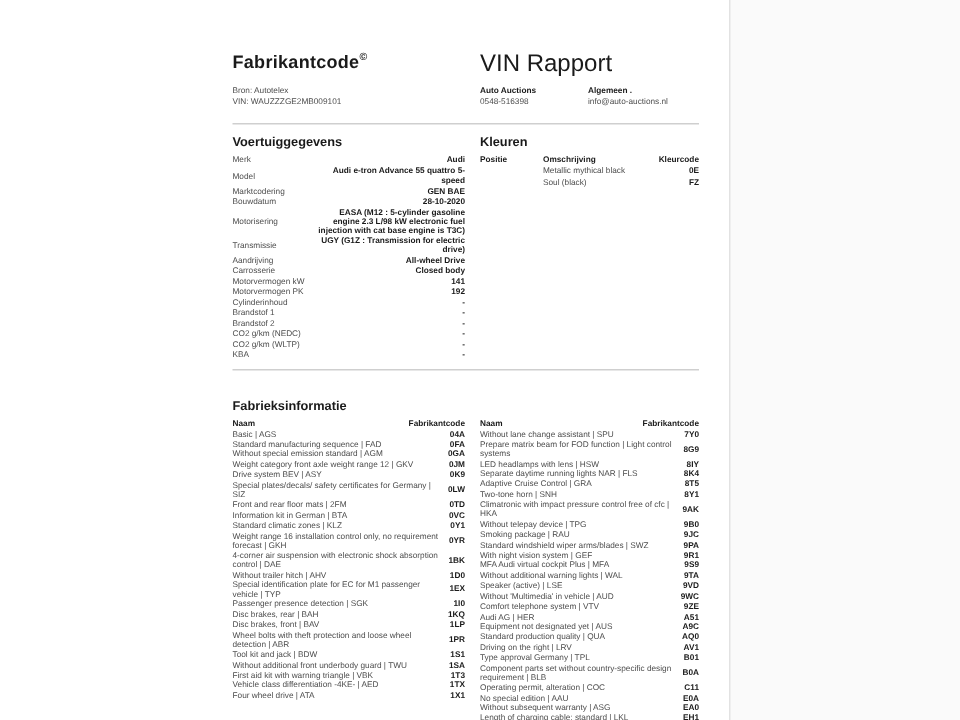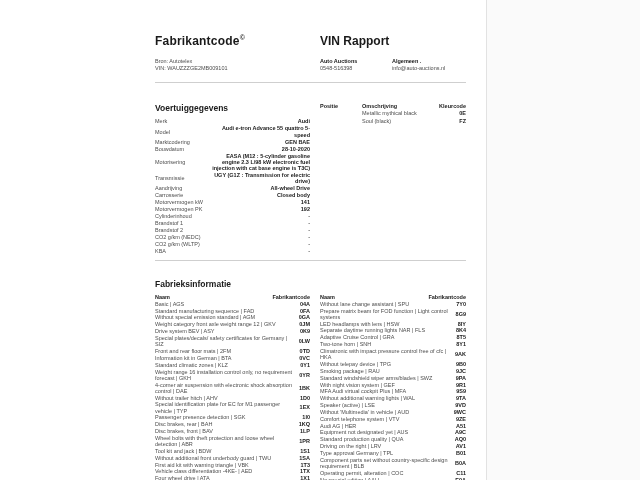--- a/index.html
+++ b/index.html
@@ -5,29 +5,29 @@
   html,body{margin:0;padding:0;width:640px;height:480px;overflow:hidden;
     background:#fafafa;font-family:"Liberation Sans","DejaVu Sans",sans-serif;
     -webkit-font-smoothing:antialiased;}
   .page{position:absolute;left:0;top:0;width:486px;height:480px;background:#ffffff;
     border-right:1px solid #e2e2e2;}
   .content{position:absolute;left:155px;top:0;width:311px;color:#1a1a1a;}
   
   .titlebar{position:relative;padding-top:34px;height:16px;}
   .app-title{position:absolute;left:0;top:34px;font-size:12px;font-weight:bold;letter-spacing:.2px;}
   .app-title sup{font-size:7px;}
-  .report-title{position:absolute;left:165px;top:34px;font-size:12px;font-weight:bold;}
+  .report-title{position:absolute;left:165px;top:34px;font-size:16px;font-weight:normal;}
   .metabar{position:relative;height:22px;margin-top:8px;font-size:5.5px;line-height:1.25;}
   .meta-src{position:absolute;left:0;top:0;color:#4d4d4d;}
   .meta-co{position:absolute;left:165px;top:0;color:#4d4d4d;}
   .meta-contact{position:absolute;left:237px;top:0;color:#4d4d4d;}
   .meta-co b,.meta-contact b{color:#1a1a1a;}
   .divider{border:none;border-top:1px solid #cfcfcf;margin:2px 0 0 0;}
   
-  .cols{display:flex;margin-top:20px;}
+  .cols{display:flex;margin-top:6px;}
   .col-left{width:155px;flex:none;}
   .col-gap{width:10px;flex:none;}
   .col-right{width:146px;flex:none;}
   .sec-title{font-size:8.5px;font-weight:bold;margin:0 0 5px 0;}
   
   .vg-row{display:flex;align-items:center;justify-content:space-between;padding:.4px 0;}
   .vg-label{font-size:5.5px;color:#4d4d4d;flex:none;max-width:62px;line-height:1.12;}
   .vg-value{font-size:5.5px;font-weight:bold;text-align:right;max-width:98px;line-height:1.13;}
   
   .kl-row{display:flex;padding:.4px 0;font-size:5.5px;line-height:1.15;}
@@ -137,20 +137,21 @@
               <span class="vg-value">-</span>
             </div>
             <div class="vg-row">
               <span class="vg-label">KBA</span>
               <span class="vg-value">-</span>
             </div>
           </div>
       </div>
       <div class="col-gap"></div>
       <div class="col-right">
+        <div class="sec-title">Kleuren</div>
         <div class="kl-row kl-head">
           <span class="kl-pos">Positie</span>
           <span class="kl-desc">Omschrijving</span>
           <span class="kl-code">Kleurcode</span>
         </div>
         <div class="kl-body">
             <div class="kl-row">
               <span class="kl-pos"></span>
               <span class="kl-desc">Metallic mythical black</span>
               <span class="kl-code">0E</span>

